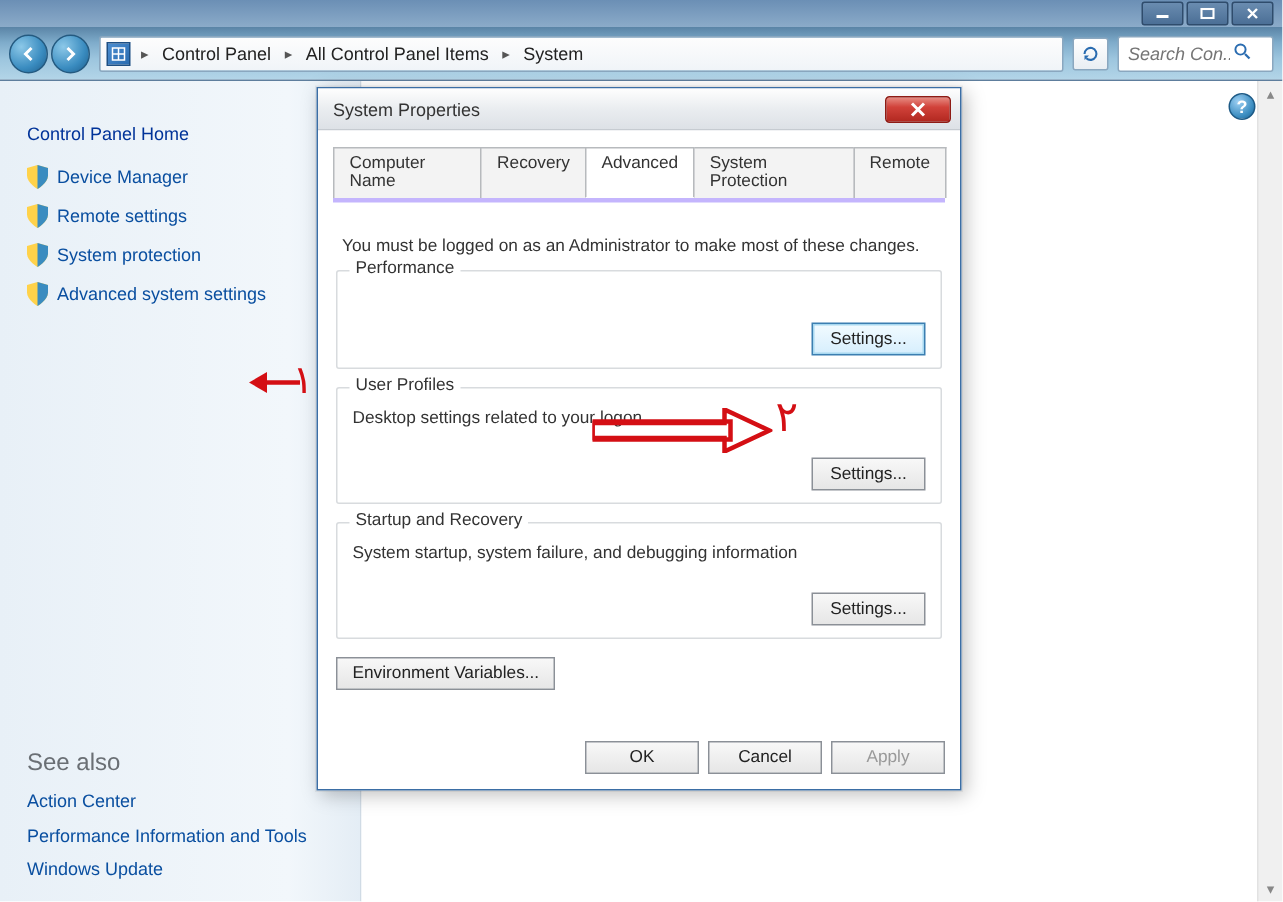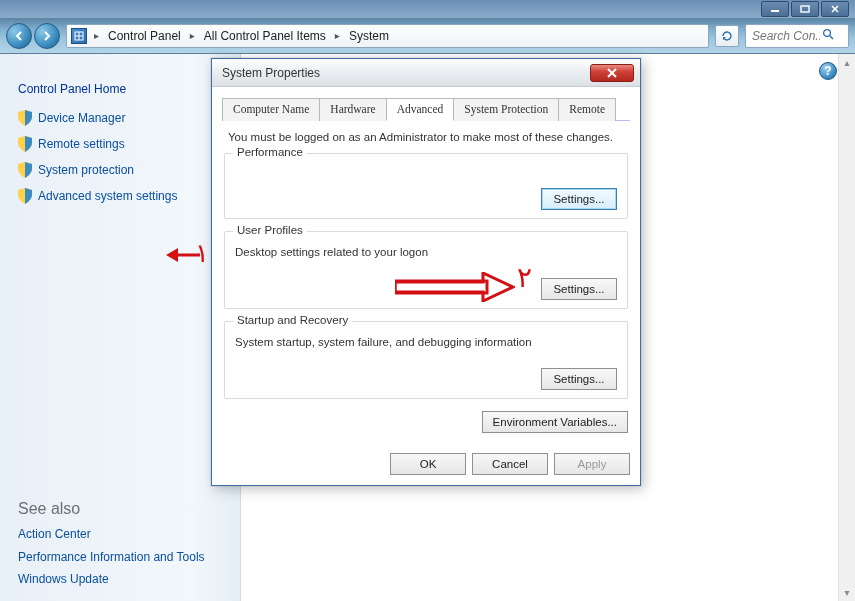--- a/index.html
+++ b/index.html
@@ -208,23 +208,22 @@
     border-radius: 3px;
     display: flex; align-items: center; justify-content: center;
     color: #fff;
   }
   .dlg-body {
     padding: 10px 10px 10px 10px;
     background: #fff;
   }
   .tabstrip {
     display: flex;
-    border-bottom: 1px solid #c4b5fd;
-    margin-bottom: 10px;
-    font-family: Liberation Serif, serif;
+    border-bottom: 4px solid #c4b5fd;
+    margin-bottom: 23px;
   }
   .tab {
     padding: 4px 10px 5px 10px;
     border: 1px solid #b7babd;
     border-bottom: none;
     background: #f3f3f3;
     font-size: 11.5px;
     color: #333;
     margin-right: -1px;
     position: relative;
@@ -458,21 +457,21 @@
     <div class="close-btn">
       <svg width="12" height="10" viewBox="0 0 12 10">
           <line x1="2" y1="1" x2="10" y2="9" stroke="#fff" stroke-width="2"></line>
           <line x1="10" y1="1" x2="2" y2="9" stroke="#fff" stroke-width="2"></line>
         </svg>
     </div>
   </div>
   <div class="dlg-body">
     <div class="tabstrip">
       <div class="tab">Computer Name</div>
-      <div class="tab">Hardware</div>
+      <div class="tab">Recovery</div>
       <div class="tab active">Advanced</div>
       <div class="tab">System Protection</div>
       <div class="tab">Remote</div>
     </div>
 
     <div class="admin-note">You must be logged on as an Administrator to make most of these changes.</div>
 
     <div class="group">
       <div class="group-title">Performance</div>
       <div class="group-btnrow">
@@ -489,21 +488,21 @@
     </div>
 
     <div class="group">
       <div class="group-title">Startup and Recovery</div>
       <div class="group-desc">System startup, system failure, and debugging information</div>
       <div class="group-btnrow">
         <button class="win7-btn">Settings...</button>
       </div>
     </div>
 
-    <div style="display:flex;justify-content:flex-end;margin:2px 2px 4px 2px;">
+    <div style="display:flex;margin:2px 2px 18px 2px;">
       <button class="win7-btn" style="min-width:140px">Environment Variables...</button>
     </div>
   </div>
   <div class="dlg-footer">
     <button class="win7-btn">OK</button>
     <button class="win7-btn">Cancel</button>
     <button class="win7-btn" disabled="">Apply</button>
   </div>
 </div>
 

